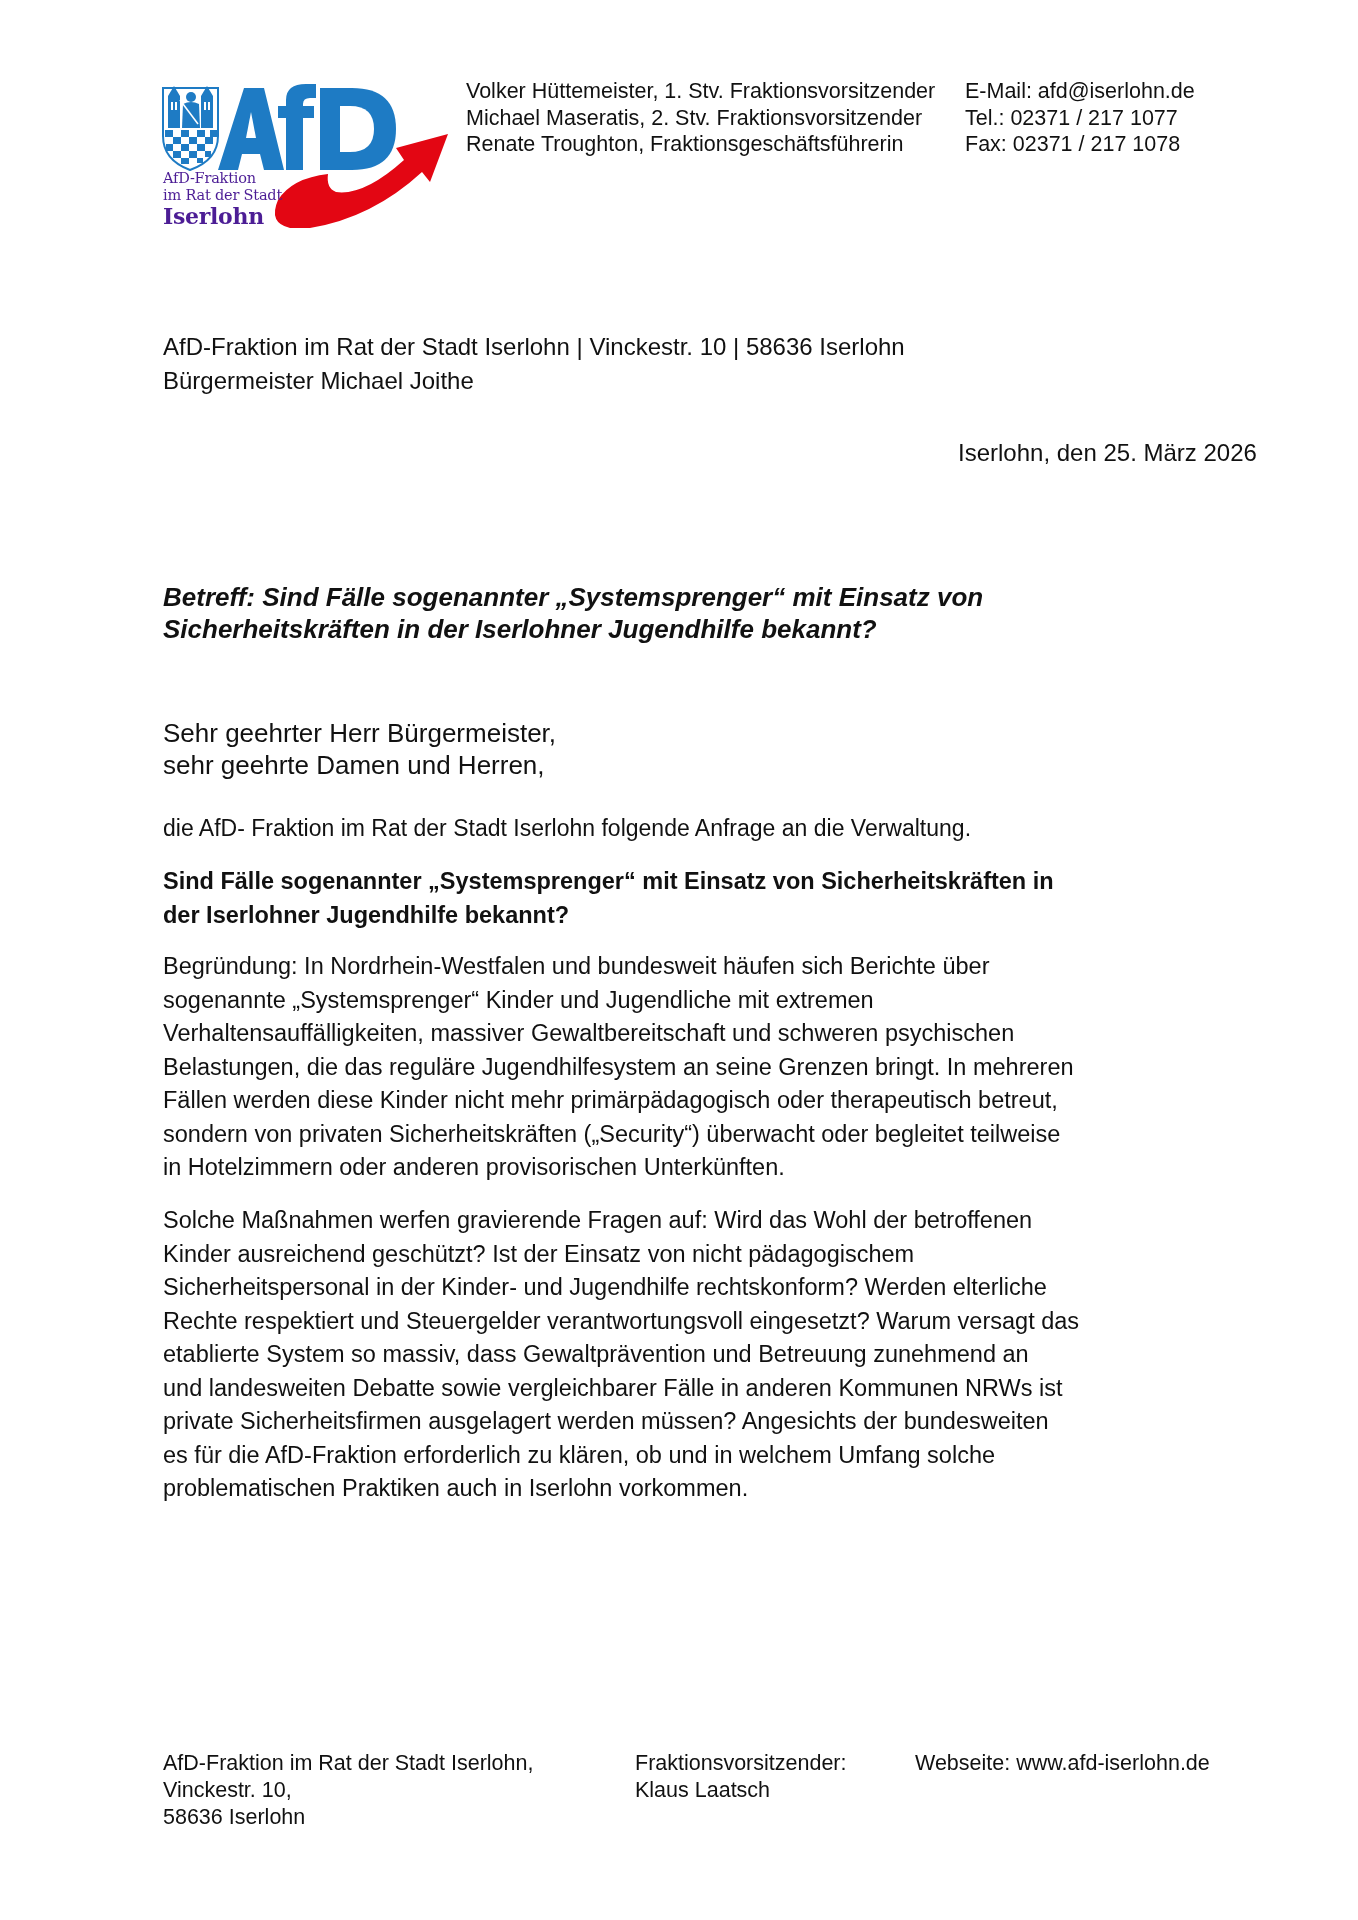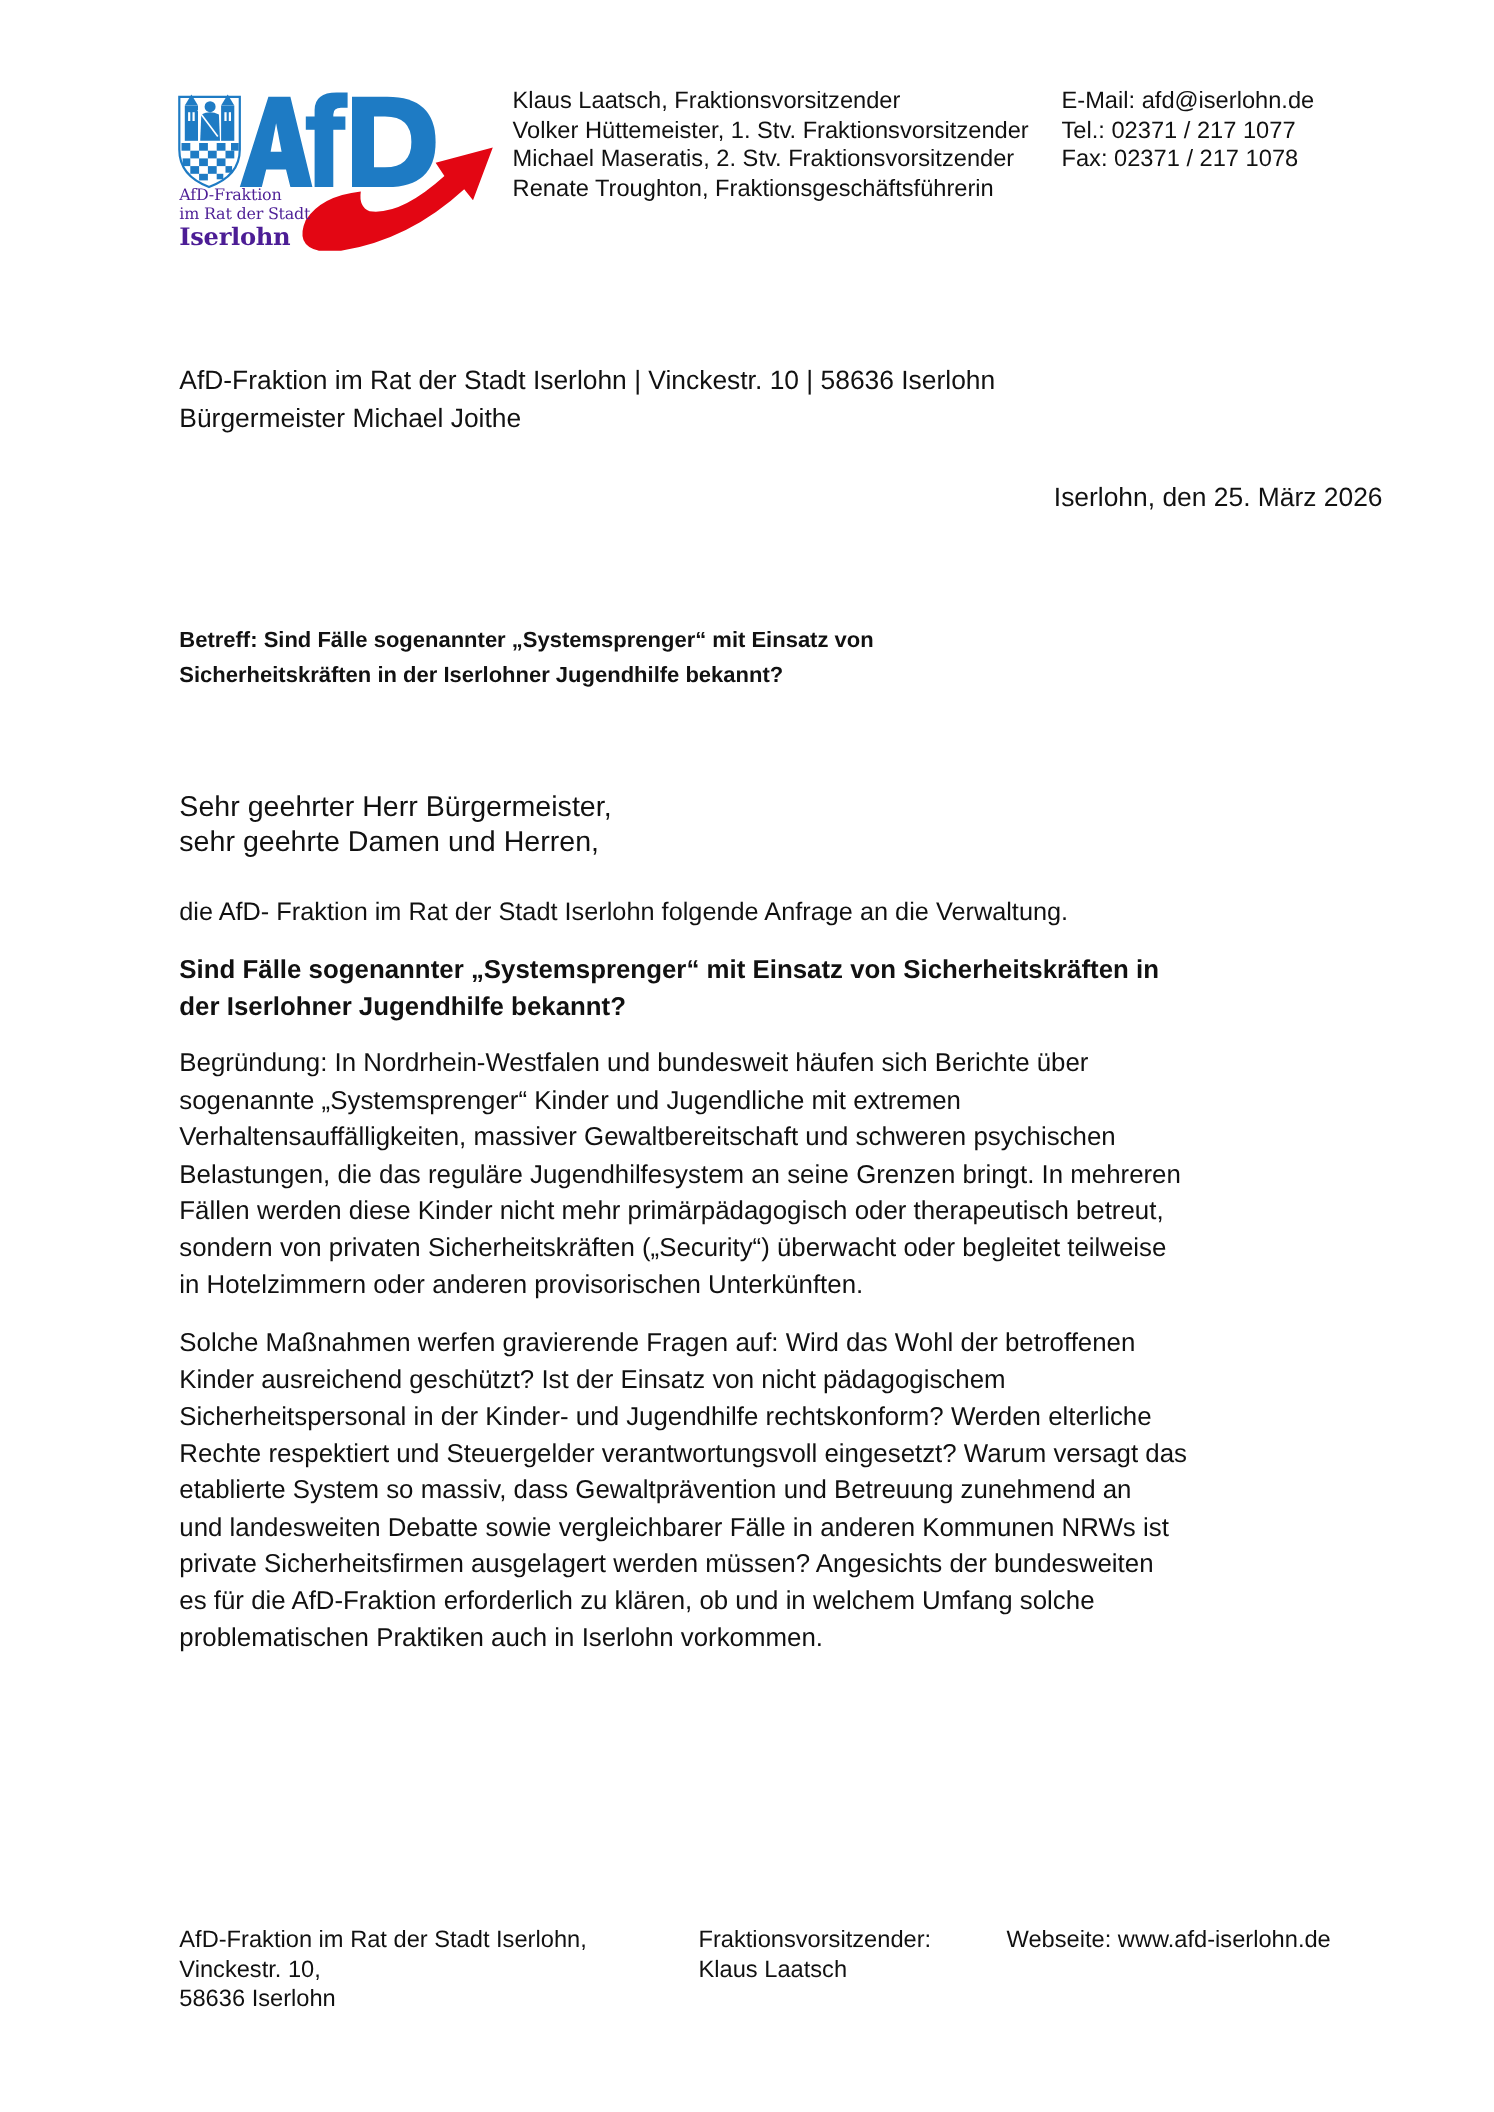--- a/index.html
+++ b/index.html
@@ -9,21 +9,21 @@
   .logo { left:160px; top:78px; width:290px; height:155px; }
   .logo-sub { left:163px; top:170px; font-family:"DejaVu Serif", "Liberation Serif", serif; color:#4c1d95; }
   .logo-sub .l1, .logo-sub .l2 { font-size:14.5px; line-height:17px; display:block; letter-spacing:-0.2px; }
   .logo-sub .l3 { font-size:22px; line-height:24px; font-weight:bold; display:block; letter-spacing:-0.3px; }
   .hdr { font-size:21.5px; line-height:26.5px; }
   .hdr div { white-space:nowrap; }
   .members { left:466px; top:78px; }
   .contact { left:965px; top:78px; }
   .addr { left:163px; top:330px; font-size:24px; line-height:34px; }
   .date { left:958px; top:436px; font-size:24px; line-height:34px; white-space:nowrap; }
-  .subject { left:163px; top:566px; font-size:20px; line-height:32px; font-weight:bold; width:1000px; }
+  .subject { left:163px; top:581px; font-size:26px; line-height:32px; font-weight:bold; width:1000px;font-style:italic; }
   .salut { left:163px; top:717px; font-size:26px; line-height:32px; }
   .intro { left:163px; top:812px; font-size:23px; line-height:32px; white-space:nowrap; }
   .question { left:163px; top:865px; font-size:23.5px; line-height:33.5px; font-weight:bold; width:1000px; }
   .para { left:163px; font-size:23.5px; line-height:33.5px; width:1020px; }
   .para div { white-space:nowrap; }
   .p1 { top:950px; }
   .p2 { top:1204px; }
   .footer { top:1750px; font-size:21.5px; line-height:27px; }
   .footer div { white-space:nowrap; }
   .f1 { left:163px; }
@@ -81,21 +81,20 @@
   <path fill="#e30613" d="M130 150 Q108 145 118 122 Q132 100 168 96 Q166 110 176 114 Q204 118 244 82 L236 70 L288 56 L270 104 L262 94 Q212 140 150 150 Z"></path>
 </svg>
 
 <div class="abs logo-sub">
   <span class="l1">AfD-Fraktion</span>
   <span class="l2">im Rat der Stadt</span>
   <span class="l3">Iserlohn</span>
 </div>
 
 <div class="abs hdr members">
-  <div>Klaus Laatsch, Fraktionsvorsitzender</div>
   <div>Volker Hüttemeister, 1. Stv. Fraktionsvorsitzender</div>
   <div>Michael Maseratis, 2. Stv. Fraktionsvorsitzender</div>
   <div>Renate Troughton, Fraktionsgeschäftsführerin</div>
 </div>
 
 <div class="abs hdr contact">
   <div>E-Mail: afd@iserlohn.de</div>
   <div>Tel.: 02371 / 217 1077</div>
   <div>Fax: 02371 / 217 1078</div>
 </div>

